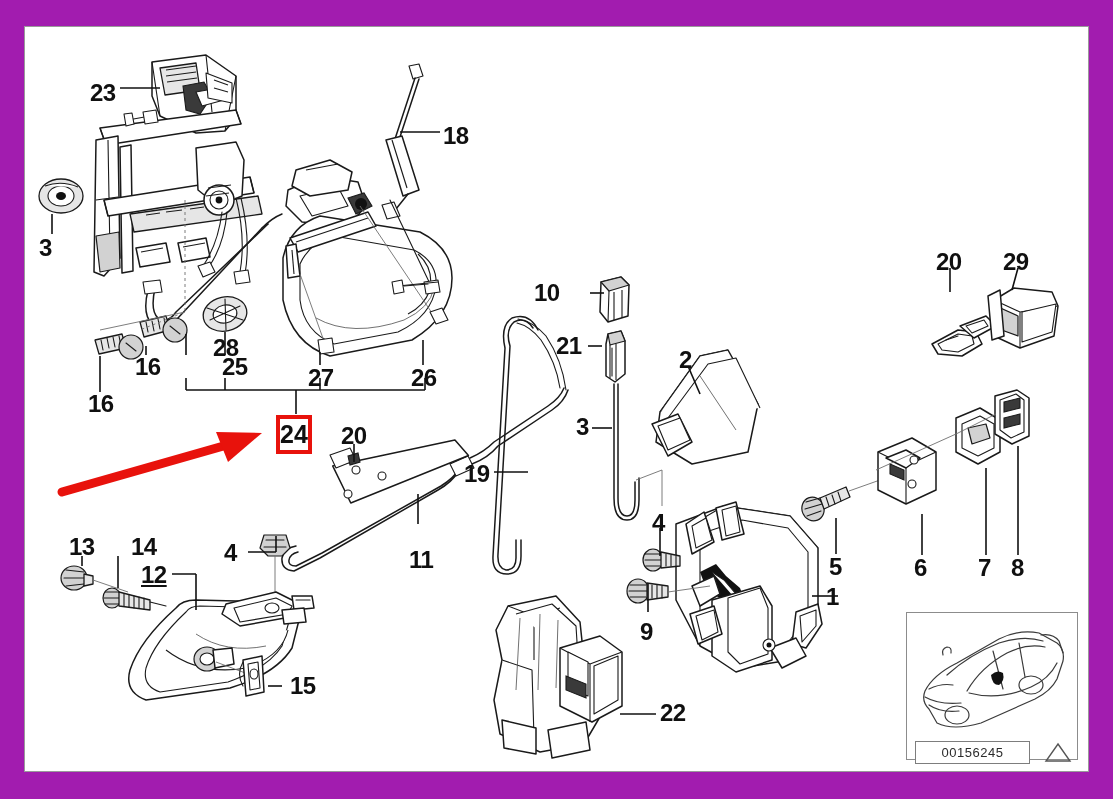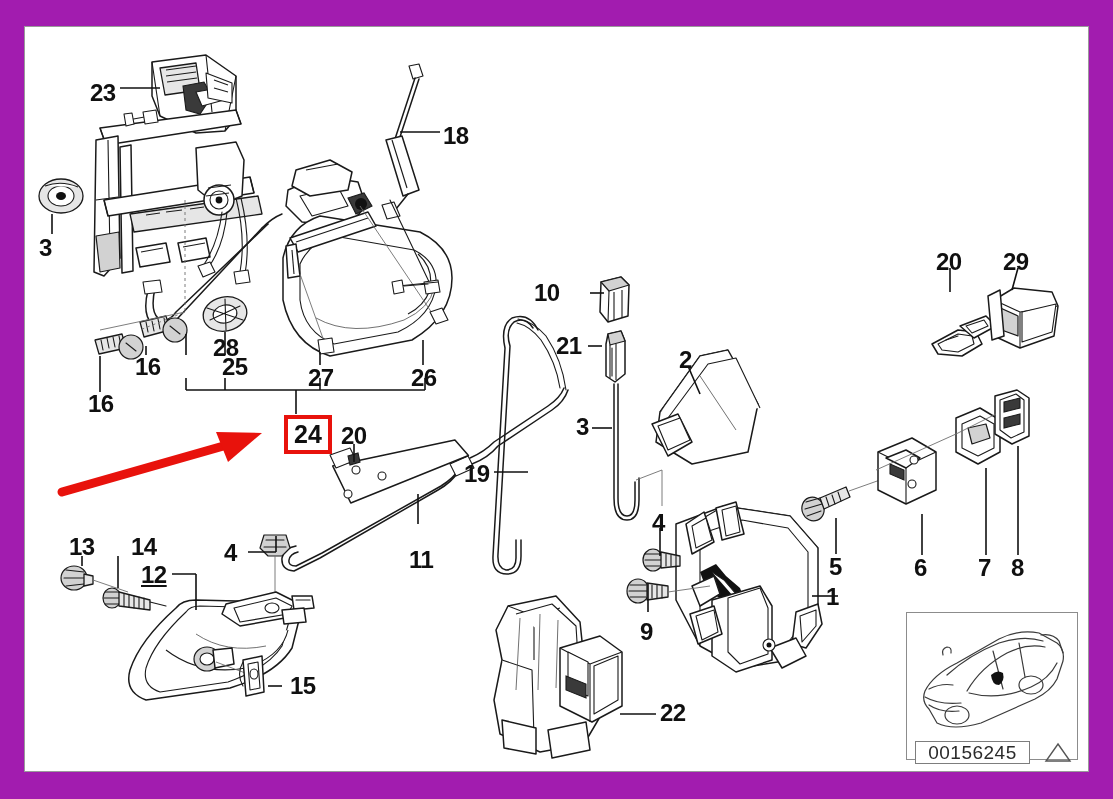--- a/index.html
+++ b/index.html
@@ -34,21 +34,21 @@
     font-weight:bold;font-size:25px;color:#101010;
   }
   #refbox{
     position:absolute;left:906px;top:612px;width:172px;height:148px;
     border:1px solid #8c8c8c;box-sizing:border-box;background:#fff;
   }
   #refcode{
     position:absolute;left:915px;top:741px;width:115px;height:23px;
     border:1px solid #7d7d7d;box-sizing:border-box;background:#fff;
     display:flex;align-items:center;justify-content:center;
-    font-family:"Liberation Sans", sans-serif;font-size:19px;color:#2b2b2b;
+    font-family:"Liberation Sans", sans-serif;font-size:13px;color:#2b2b2b;
     letter-spacing:0.5px;
   }
 </style>
 </head>
 <body>
 
 <div id="stage">
 
   <div id="frame"></div>
 
@@ -462,21 +462,21 @@
   <div class="callout" style="left:1011px;top:556px;">8</div>
   <div class="callout" style="left:69px;  top:535px;">13</div>
   <div class="callout" style="left:106px; top:535px;margin-left:25px;">14</div>
   <div class="callout" style="left:224px;top:541px;">4</div>
   <div class="callout" style="left:141px; top:563px;text-decoration:underline;">12</div>
   <div class="callout" style="left:826px; top:585px;">1</div>
   <div class="callout" style="left:640px; top:620px;">9</div>
   <div class="callout" style="left:290px; top:674px;">15</div>
   <div class="callout" style="left:660px; top:701px;">22</div>
 
-  <div class="highlight-box" id="hl24" style="left:284px;top:415px;width:48px;height:39px;">24</div>
+  <div class="highlight-box" id="hl24" style="left:276px;top:415px;width:36px;height:39px;">24</div>
 
   <svg class="layer" viewBox="0 0 1113 799" xmlns="http://www.w3.org/2000/svg">
     <g>
       <line x1="62" y1="492" x2="234" y2="443" stroke="#e8120c" stroke-width="9" stroke-linecap="round"></line>
       <polygon points="262,433 216,432 228,462" fill="#e8120c"></polygon>
     </g>
   </svg>
 
   <div id="refbox">
     <svg viewBox="0 0 172 148" width="172" height="148">

